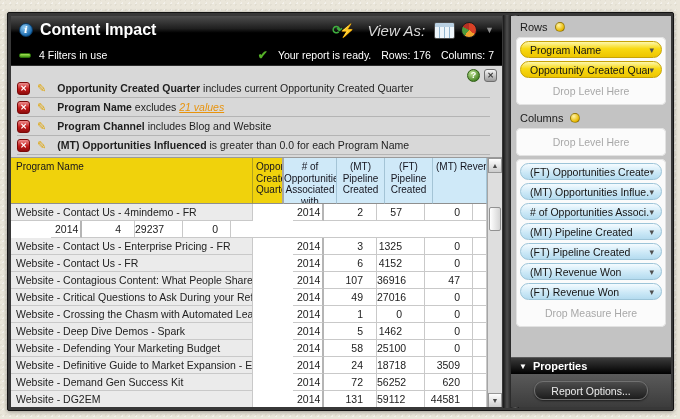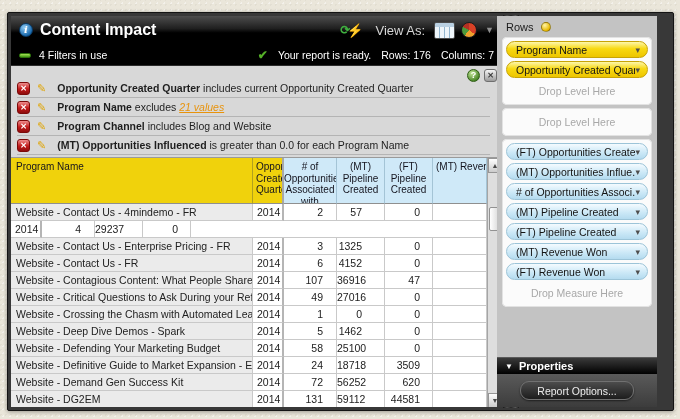--- a/index.html
+++ b/index.html
@@ -21,21 +21,21 @@
   .titlebar { height: 29px; background: linear-gradient(#4d4d4d,#1f1f1f 45%,#000 60%,#000);
     display: flex; align-items: center; padding: 0 8px; border-bottom: 1px solid #000; }
   .info-icon { width: 14px; height: 14px; border-radius: 50%; flex: 0 0 14px;
     background: radial-gradient(circle at 35% 30%, #8cc8f2, #1565a8 75%);
     border: 1px solid #0a3a66; color: #fff; font: italic bold 10px/12px "DejaVu Serif", serif;
     text-align: center; margin-right: 7px; }
   .title { color: #fff; font-weight: bold; font-size: 16px; }
   .titlebar-right { margin-left: auto; display: flex; align-items: center; gap: 6px; }
   .refresh-icon { color: #3fae3f; font-size: 12px; font-weight: bold; margin-right: -9px; }
   .bolt-icon { color: #f7a21b; font-size: 13px; text-shadow: 0 0 1px #8a5200; }
-  .viewas { color: #d6d6d6; font-size: 13px; margin: 0 3px 0 6px; }
+  .viewas { color: #d6d6d6; font-size: 15px; margin: 0 3px 0 6px; font-style: italic; }
   .grid-icon { width: 21px; height: 17px; border: 1px solid #4a4a4a; border-radius: 2px;
     background-image: linear-gradient(#b9d0e2 0 4px, rgba(0,0,0,0) 4px),
       repeating-linear-gradient(90deg,#eef5fa 0 4px,#93b6cf 4px 5px),
       repeating-linear-gradient(#eef5fa 0 3px,#93b6cf 3px 4px); }
   .pie-icon { width: 16px; height: 16px; border-radius: 50%; border: 1px solid #1d1d1d;
     background: conic-gradient(#d94126 0 35%, #f0a22e 35% 60%, #4e9a3a 60% 82%, #b33123 82% 100%); }
   .chev-down { color: #8f8f8f; font-size: 9px; margin-left: 2px; }
 
   .statusbar { height: 21px; background: #000; display: flex; align-items: center;
     padding: 0 8px; color: #fff; font-size: 10.5px; border-bottom: 1px solid #2b2b2b; }
@@ -76,35 +76,35 @@
   .th-name { width: 242px; padding-left: 5px; }
   .th-quarter { width: 31px; padding-left: 3px; border-right-width: 2px; border-right-color: #a8a8a8; }
   .th-opps { width: 53px; text-align: center; }
   .th-mt { width: 48px; text-align: center; }
   .th-ft { width: 48px; text-align: center; }
   .th-rev { flex: 1; padding-left: 3px; white-space: nowrap; }
   .trow { display: flex; height: 17px; font-size: 10.5px; color: #222; }
   .td { border-right: 1px solid #c9c9c9; border-bottom: 1px solid #c9c9c9;
     overflow: hidden; white-space: nowrap; line-height: 16px; background: #fff; }
   .td-name { width: 242px; background: #ebebeb; padding-left: 5px; }
-  .td-quarter { width: 31px; padding-left: 4px; border-right-width: 2px; border-right-color: #b5b5b5; }
+  .td-quarter { width: 31px; padding-left: 4px; border-right-width: 2px; border-right-color: #b5b5b5; margin-left: 40px; }
   .td-opps { width: 53px; text-align: right; padding-right: 13px; }
   .td-mt { width: 48px; text-align: right; padding-right: 22px; }
   .td-ft { width: 48px; text-align: right; padding-right: 12px; }
   .td-rev { flex: 1; }
   .vscroll { width: 15px; background: #dedede; border-left: 1px solid #a5a5a5;
     display: flex; flex-direction: column; }
   .sb-btn { height: 15px; background: linear-gradient(#fefefe,#cccccc); border: 1px solid #969696;
     color: #4a4a4a; font-size: 7px; text-align: center; line-height: 13px; }
   .sb-track { flex: 1; position: relative; }
   .sb-thumb { position: absolute; left: 1px; right: 1px; top: 34px; height: 24px;
     background: linear-gradient(90deg,#fff,#d4d4d4); border: 1px solid #929292; border-radius: 2px; }
 
   
-  .sidebar { position: absolute; right: 16px; top: 3px; width: 160px; height: 391px;
+  .sidebar { position: absolute; right: 2px; top: 3px; width: 160px; height: 391px;
     background: #c3c3c3; display: flex; flex-direction: column; overflow: hidden; }
   .sb-label { display: flex; align-items: center; gap: 7px; padding: 5px 9px 3px;
     font-size: 11px; color: #1b1b1b; }
   .orb { width: 10px; height: 10px; border-radius: 50%; border: 1px solid rgba(0,0,0,.35); }
   .orb.yellow { background: radial-gradient(circle at 35% 30%, #fff4a6, #e8b800 70%, #b08300); }
   .orb.blue { background: radial-gradient(circle at 35% 30%, #a6d7ff, #1668c4 72%, #0b4a94); }
   .sb-panel { background: #fbfbfb; border-radius: 5px; margin: 1px 5px 2px; padding: 4px 4px 0;
     box-shadow: inset 0 0 0 1px #e2e2e2; }
   .pill { height: 17px; border-radius: 9px; display: flex; align-items: center;
     padding: 0 7px 0 9px; font-size: 10.5px; color: #141414; margin-bottom: 3px; }
@@ -325,20 +325,24 @@
             <span class="pill-arrow"></span>
           </div>
             <div class="pill yellow">
             <span class="pill-label">Opportunity Created Quar...</span>
             <span class="pill-arrow"></span>
           </div>
           </div>
         <div class="drop-hint">Drop Level Here</div>
       </div>
 
+      <div class="sb-label">
+        <span>Columns</span>
+        <span class="orb yellow"></span>
+      </div>
       <div class="sb-panel">
         <div class="drop-hint">Drop Level Here</div>
       </div>
 
       <div class="sb-panel">
         <div>
 
         <div class="pill blue">
             <span class="pill-label">(FT) Opportunities Created</span>
             <span class="pill-arrow"></span>

